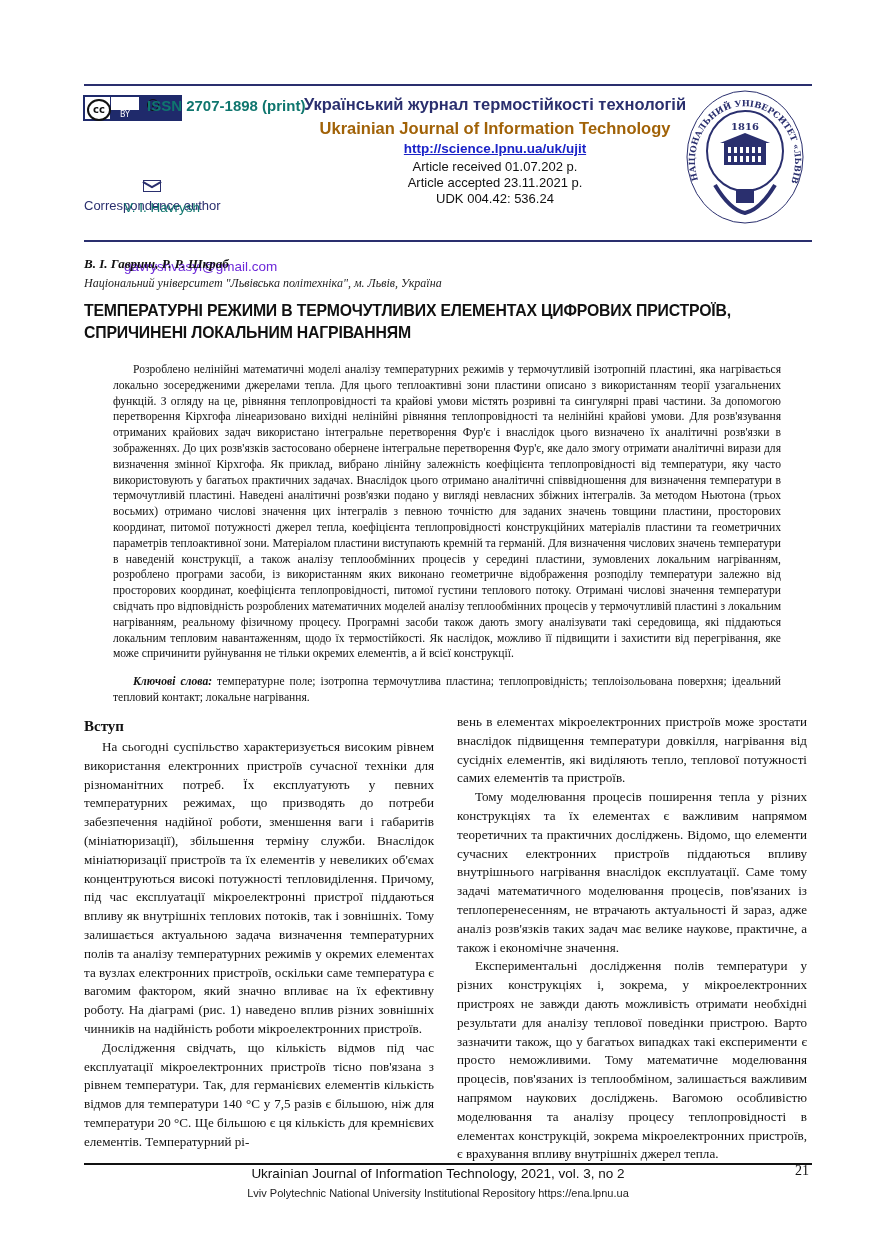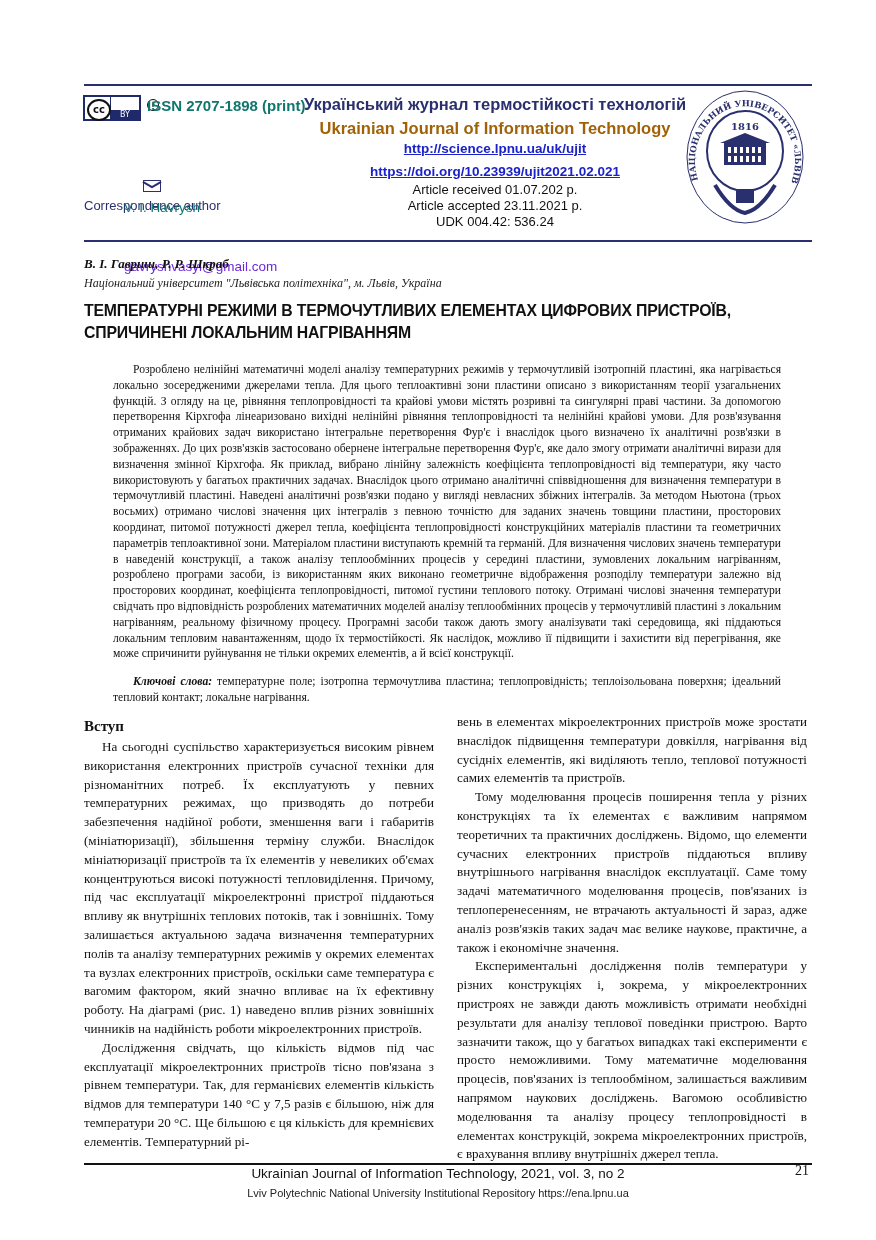--- a/index.html
+++ b/index.html
@@ -1,20 +1,20 @@
 <!DOCTYPE html>
 <html><head>
 <meta charset="utf-8">
 <style>
   html, body { margin: 0; padding: 0; background: #ffffff; }
   body { width: 876px; height: 1240px; position: relative; overflow: hidden; color: #111; }
   .abs { position: absolute; }
   .hdr-rule { position: absolute; left: 84px; width: 728px; height: 2px; background: #2a2f6e; }
   .hdr-sans { font-family: "Liberation Sans", "DejaVu Sans", sans-serif; }
-  .cc-badge { position: absolute; left: 83px; top: 95px; width: 56px; height: 24px; background: #1f2a6b; border: 1px solid #1f2a6b; }
+  .cc-badge { position: absolute; left: 83px; top: 95px; width: 56px; height: 24px; background: #1f2a6b; border: 1px solid #1f2a6b; padding-left: 41px; }
   .cc-badge .left { position: absolute; left: 1px; top: 1px; width: 25px; height: 22px; background: #fff; }
   .cc-badge .cc { position: absolute; left: 2px; top: 2px; width: 20px; height: 18px; border: 2px solid #111; border-radius: 50%; font: bold 10px "DejaVu Sans", sans-serif; text-align: center; line-height: 18px; color: #111; }
   .cc-badge .rightTop { position: absolute; left: 27px; top: 1px; width: 28px; height: 13px; background: #fff; }
   .cc-badge .person { position: absolute; left: 36px; top: 2px; width: 10px; height: 10px; border: 1.5px solid #111; border-radius: 50%; font: bold 7px "DejaVu Sans", sans-serif; text-align:center; line-height: 10px; }
   .cc-badge .by { position: absolute; left: 27px; top: 14px; width: 28px; height: 28px; color: #fff; font: 8px "DejaVu Sans", sans-serif; text-align: center; line-height: 10px; }
   .issn { left: 147px; top: 97px; font-size: 15px; font-weight: bold; color: #0f766e; }
   .corr { left: 84px; top: 180px; font-size: 13px; color: #2a2f6e; display: flex; align-items: center; gap: 6px; flex-direction: column; }
   .envelope { width: 18px; height: 12px; border: 1.5px solid #2a2f6e; position: relative; box-sizing: border-box; }
   .envelope::before, .envelope::after { content: ""; position: absolute; top: 0; width: 11px; height: 1.5px; background: #2a2f6e; }
   .envelope::before { left: -1px; transform-origin: left; transform: rotate(30deg); }
@@ -64,21 +64,20 @@
   <span class="envelope"></span>
   <span>Correspondence author</span>
 </div>
 <div class="abs hdr-sans corr-name">V. I. Havrysh</div>
 <div class="abs hdr-sans corr-email">gavryshvasyl@gmail.com</div>
 
 <div class="abs hdr-sans center-block">
   <div class="j-ua">Український журнал термостійкості технологій</div>
   <div class="j-en">Ukrainian Journal of Information Technology</div>
   <a class="link" style="">http://science.lpnu.ua/uk/ujit</a>
-  <a class="link" style="margin-top:3px;">https://doi.org/10.23939/ujit2021.02.021</a>
   <div class="art">Article received 01.07.202 р.</div>
   <div class="art">Article accepted 23.11.2021 р.</div>
   <div class="art">UDK 004.42: 536.24</div>
 </div>
 
 <div class="abs seal">
   <svg width="130" height="145" viewBox="0 0 130 145">
     <defs>
       <path id="ringPath" d="M 18 95 A 50 55 0 1 1 112 95"></path>
     </defs>

